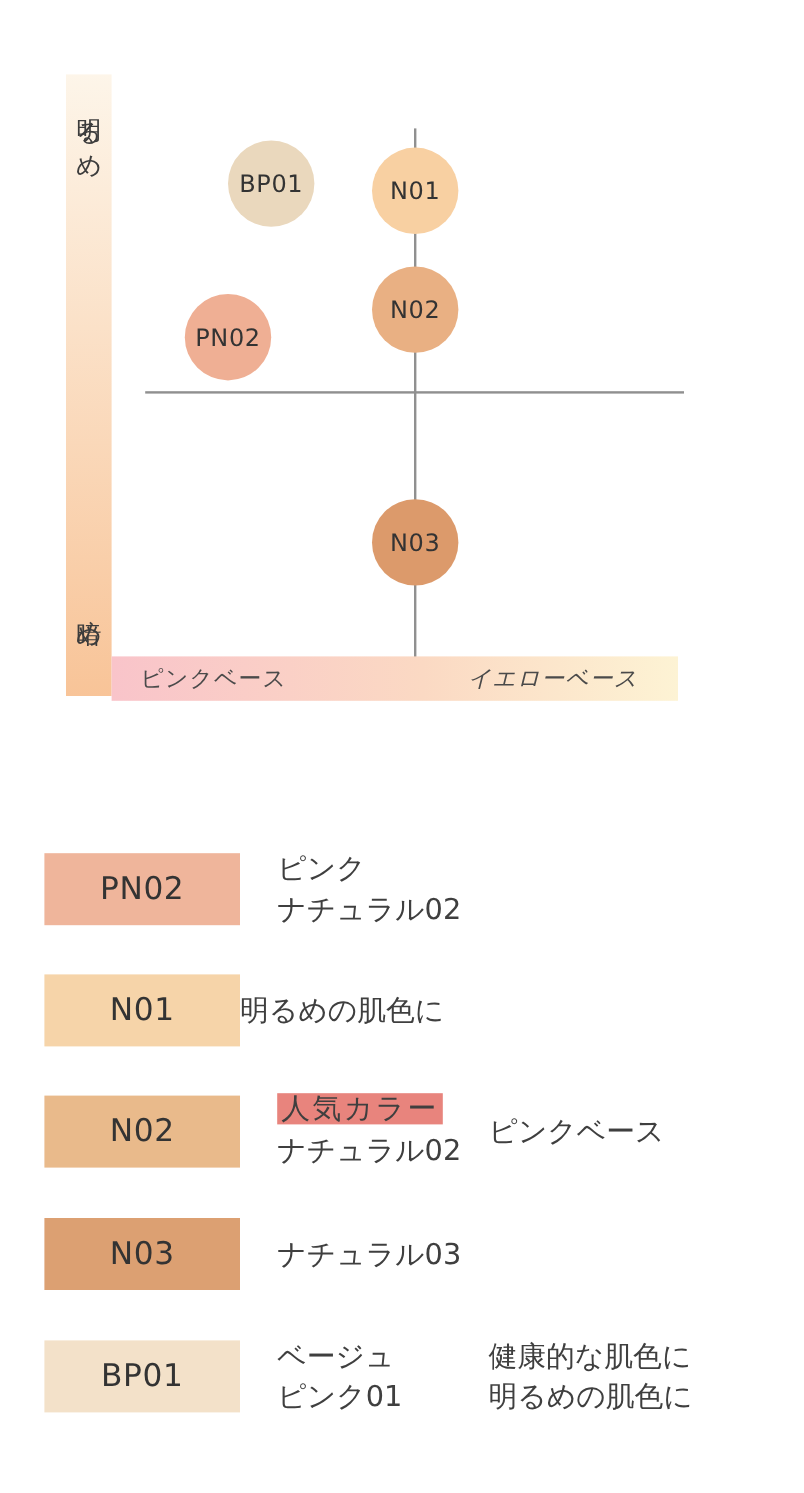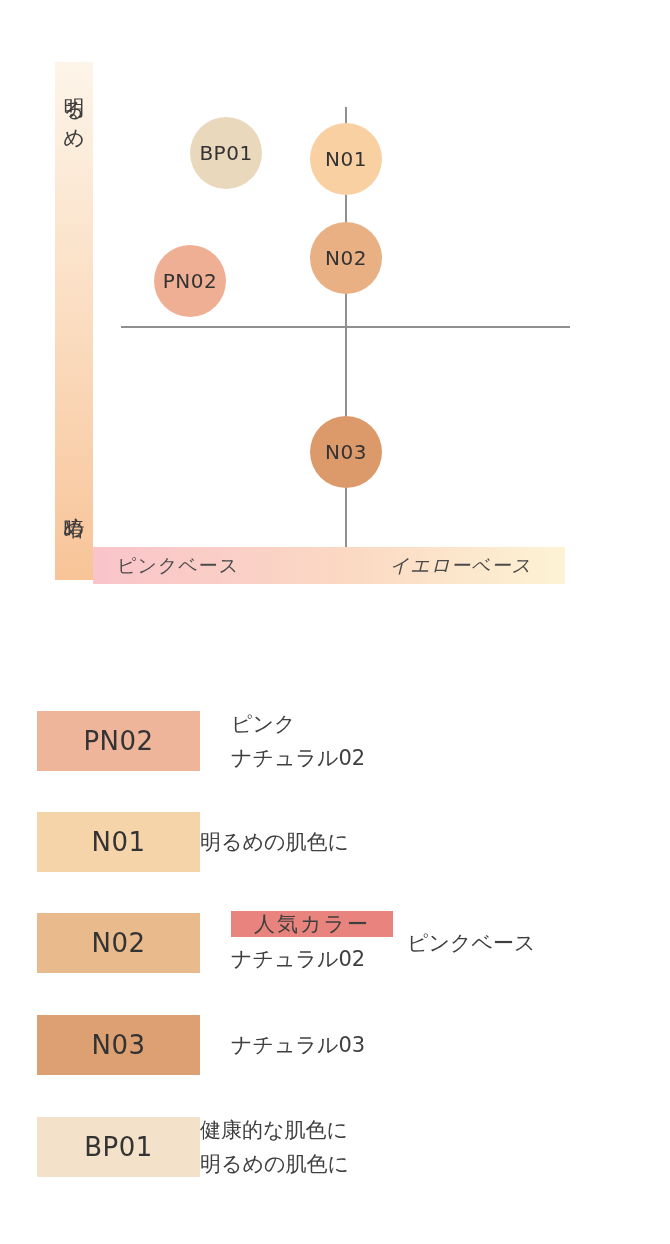--- a/index.html
+++ b/index.html
@@ -28,23 +28,23 @@
   .xlabel.left{left:24px;}
   .xlabel.right{right:33px;font-style:italic;}
   
   .lrow{position:absolute;left:37px;height:60px;display:flex;align-items:center;}
   .swatch{
     width:163px;height:60px;flex:0 0 163px;display:flex;align-items:center;justify-content:center;
     font-size:26px;color:#333;letter-spacing:0.5px;
   }
   .nameCol{width:176px;margin-left:31px;flex:0 0 176px;}
   .descCol{width:240px;}
-  .nameCol div,.descCol div{font-size:21px;line-height:34px;color:#3f3f3f;white-space:nowrap;}
+  .nameCol div,.descCol div{font-size:24px;line-height:34px;color:#3f3f3f;white-space:nowrap;}
   .badge{
-    width:162px;height:26px;display:flex;align-items:center;justify-content:center;
+    width:138px;height:26px;display:flex;align-items:center;justify-content:center;
     color:#ffffff;font-size:18px;letter-spacing:2px;margin-bottom:5px;
   }
 </style>
 </head>
 <body>
 
 <div class="stage">
 
   <div class="ybar" style="background: linear-gradient(rgb(253, 245, 233) 0%, rgb(248, 196, 152) 100%);"></div>
   <div class="ylabel top">明るめ</div>
@@ -112,19 +112,23 @@
     </div>
     <div class="nameCol">
       <div>ナチュラル03</div>
     </div>
   </div>
 
   <div class="lrow" style="top:1117px">
     <div class="swatch" style="background: rgb(243, 225, 201);">
       <span>BP01</span>
     </div>
+    <div class="nameCol">
+      <div>ベージュ</div>
+      <div>ピンク01</div>
+    </div>
     <div class="descCol">
       <div>健康的な肌色に</div>
       <div>明るめの肌色に</div>
     </div>
   </div>
 
 </div>
 
 </body></html>

